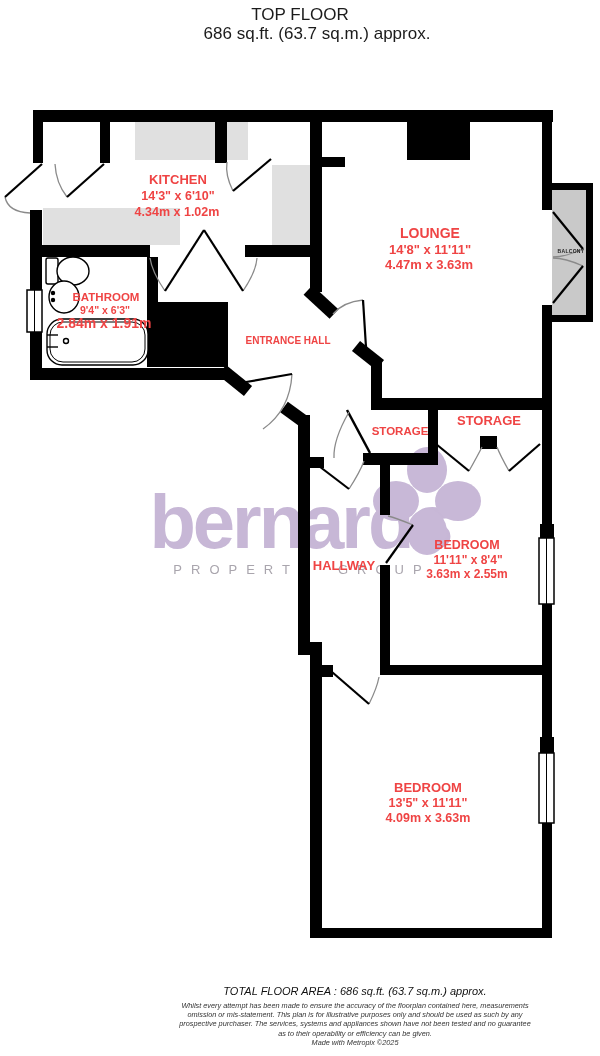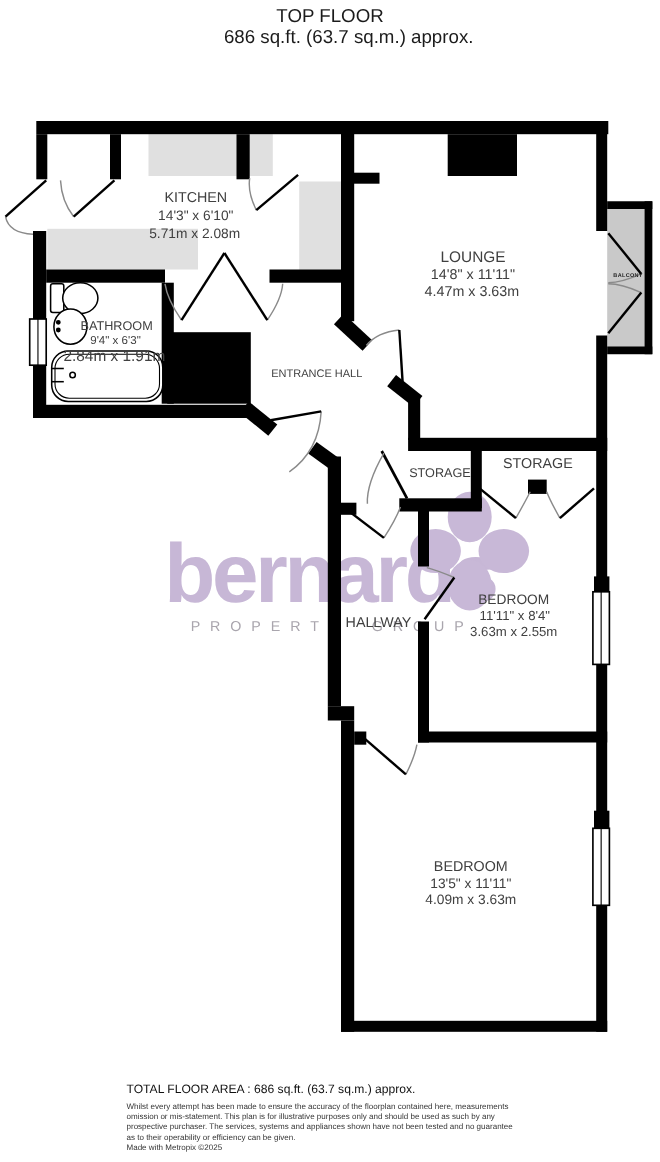--- a/index.html
+++ b/index.html
@@ -1,28 +1,28 @@
 <!DOCTYPE html>
 <html><head>
 <meta charset="utf-8">
 <style>
   html,body{margin:0;padding:0;background:#fff;}
   #page{position:relative;width:600px;height:1056px;background:#fff;overflow:hidden;
         font-family:"Liberation Sans", sans-serif;}
-  .lbl{position:absolute;transform:translateX(-50%);white-space:nowrap;color:#404040;
-       font-weight:normal;z-index:3;line-height:1.1;}
+  .lbl{position:absolute;transform:translateX(-50%);white-space:nowrap;color:#ef4444;
+       font-weight:bold;z-index:3;line-height:1.1;}
   .ttl{position:absolute;transform:translateX(-50%);white-space:nowrap;color:#1b1b1b;
        font-weight:normal;z-index:3;}
   #plan-svg{position:absolute;left:0;top:0;z-index:2;}
   #wm-brand{position:absolute;left:300px;top:478px;transform:translateX(-50%);
             font-size:76px;font-weight:bold;letter-spacing:-3px;color:#c7b7d6;z-index:1;}
   #wm-tagline{position:absolute;left:302px;top:562px;transform:translateX(-50%);
             font-size:13px;letter-spacing:9px;word-spacing:9px;color:#a9a5ad;z-index:1;}
   #wm-clover{position:absolute;left:0;top:0;z-index:1;}
-  #footer{position:absolute;left:115px;width:480px;top:985px;z-index:3;}
+  #footer{position:absolute;left:115px;width:480px;top:985px;text-align:center;z-index:3;font-style:italic;}
   #footer-total{font-size:11px;color:#111;margin-bottom:4px;}
   .disc{font-size:7.3px;line-height:9.2px;color:#333;}
   #balcony-lbl{font-size:5px;font-weight:bold;color:#222;letter-spacing:.3px;}
 </style>
 </head>
 <body>
 
 <div id="page">
 
   <div class="ttl" style="left:300px;top:5px;font-size:17px;">TOP FLOOR</div>
@@ -154,21 +154,21 @@
         <rect x="50" y="322" width="95" height="40" rx="13" fill="none" stroke-width="1"></rect>
         <circle cx="66" cy="341" r="2.5" fill="none"></circle>
         <line x1="47" y1="335" x2="58" y2="335"></line>
         <line x1="47" y1="347" x2="58" y2="347"></line>
       </g>
     </g>
   </svg>
 
   <div class="lbl" style="left:178px;top:173px;font-size:13px;">KITCHEN</div>
   <div class="lbl" style="left:178px;top:190px;font-size:12.5px;">14'3"  x 6'10"</div>
-  <div class="lbl" style="left:177px;top:206px;font-size:12.5px;">5.71m  x 2.08m</div>
+  <div class="lbl" style="left:177px;top:206px;font-size:12.5px;">4.34m  x 1.02m</div>
 
   <div class="lbl" style="left:430px;top:226px;font-size:14px;">LOUNGE</div>
   <div class="lbl" style="left:430px;top:243px;font-size:13px;">14'8"  x 11'11"</div>
   <div class="lbl" style="left:429px;top:258px;font-size:13px;">4.47m  x 3.63m</div>
 
   <div class="lbl" style="left:106px;top:291px;font-size:11.5px;">BATHROOM</div>
   <div class="lbl" style="left:105px;top:305px;font-size:10.5px;">9'4"  x 6'3"</div>
   <div class="lbl" style="left:104px;top:316px;font-size:14px;">2.84m  x 1.91m</div>
 
   <div class="lbl" style="left:288px;top:335px;font-size:10px;">ENTRANCE HALL</div>

